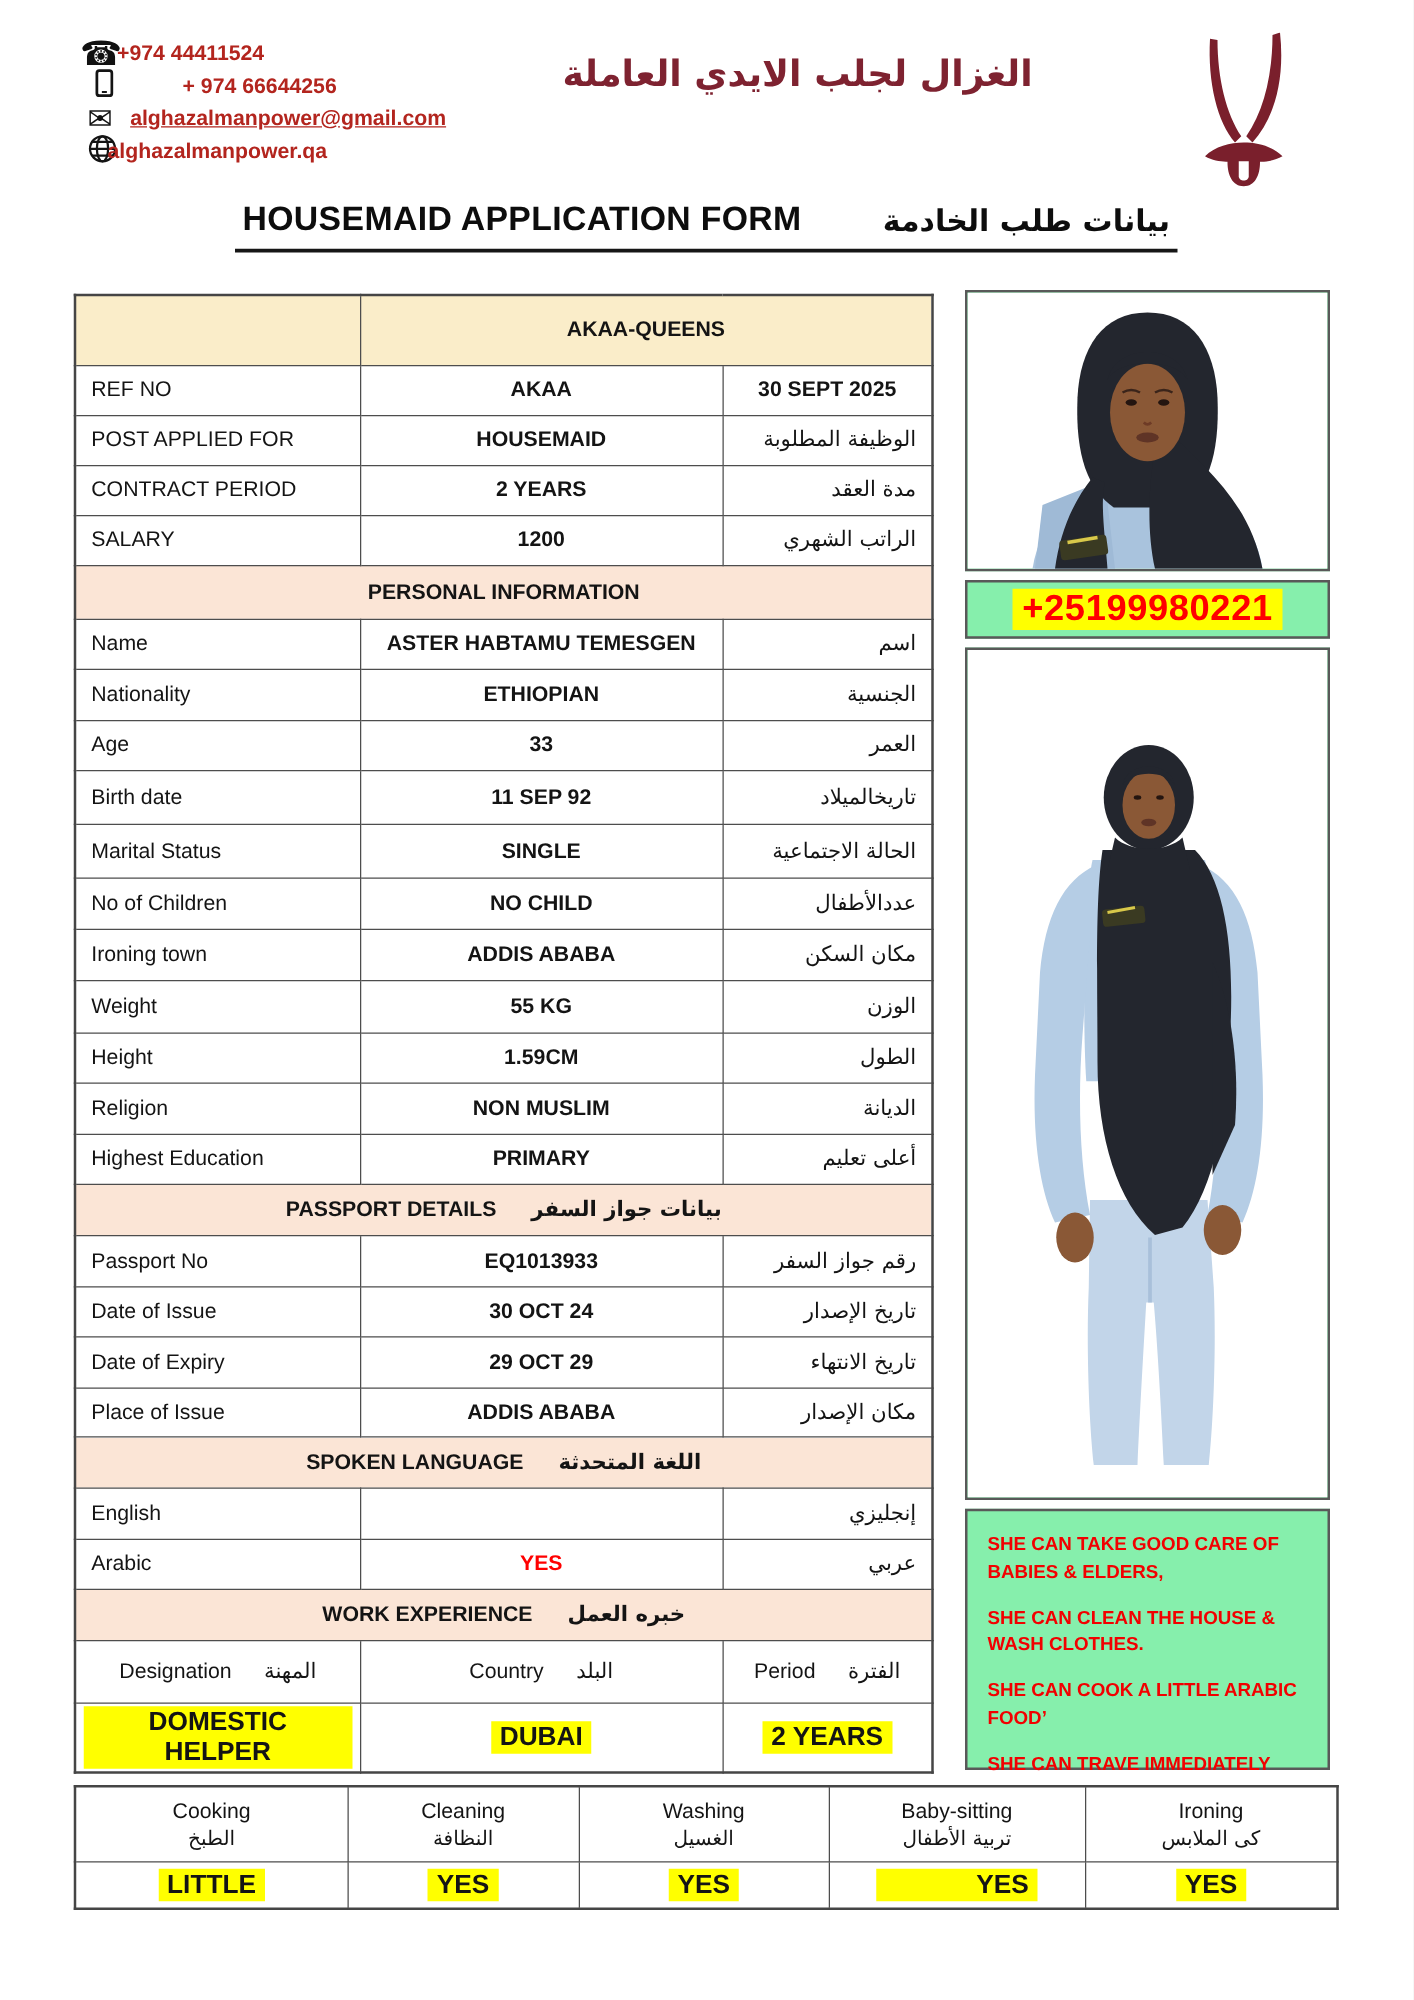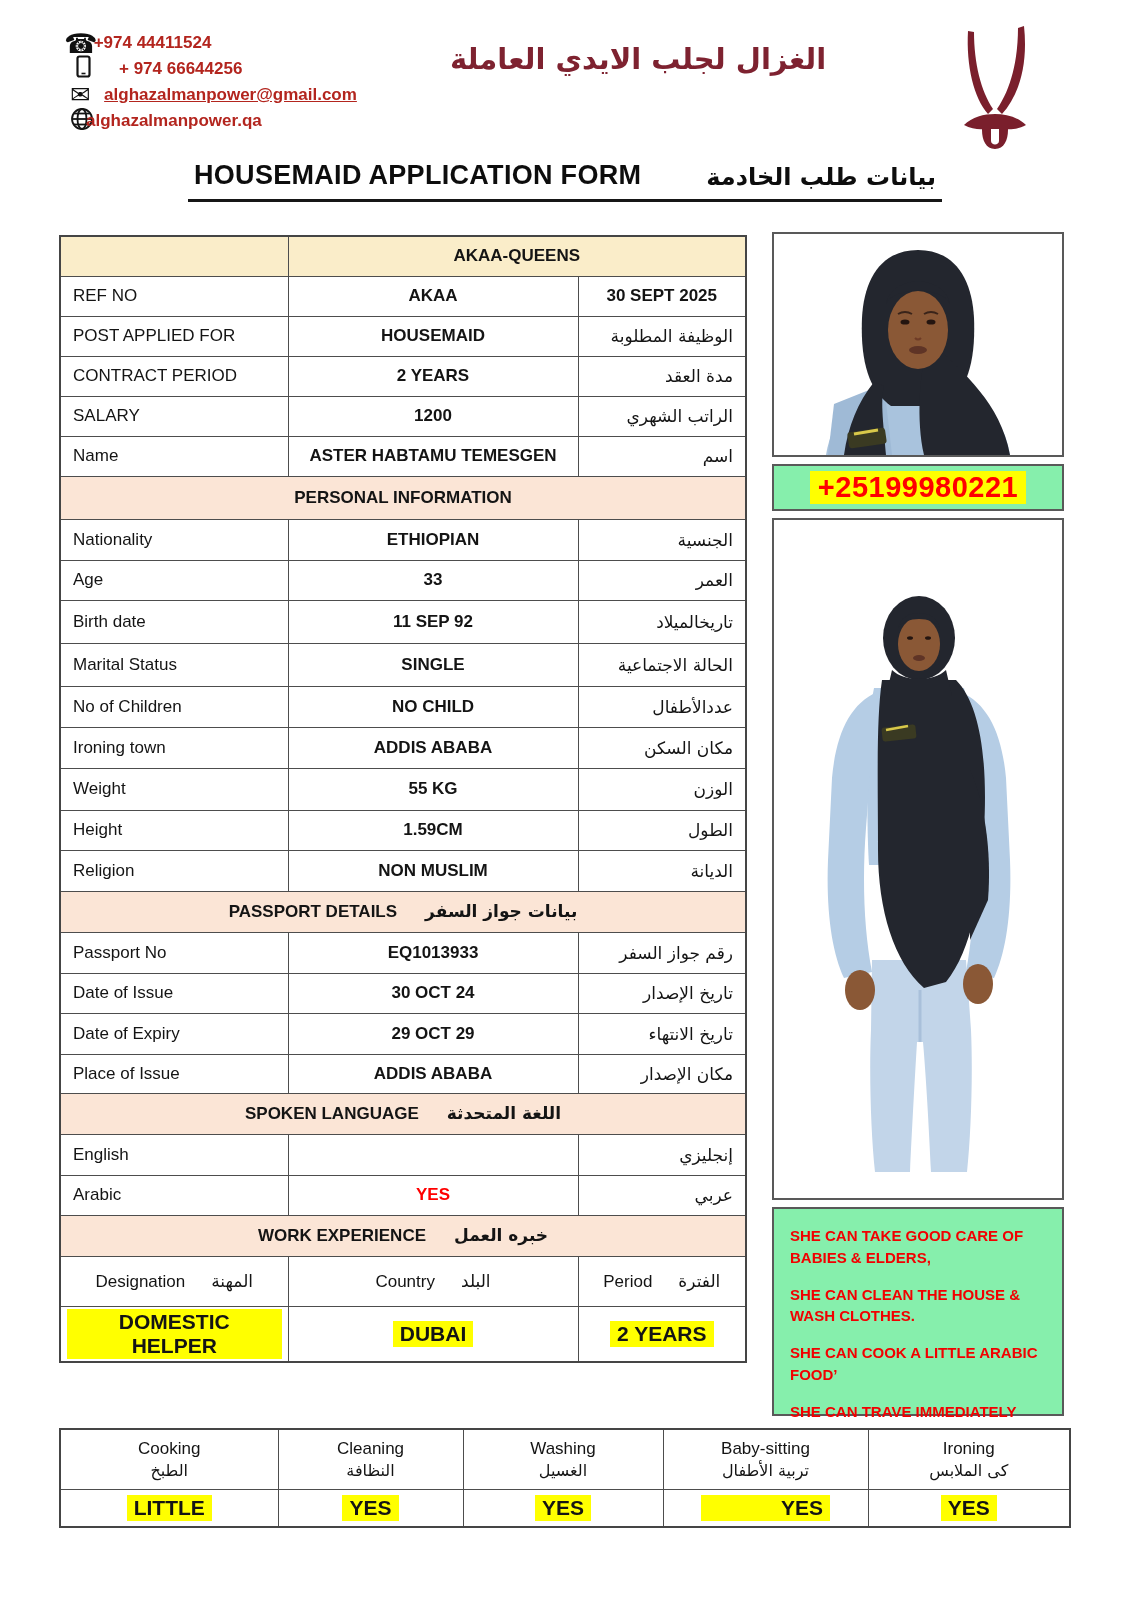--- a/index.html
+++ b/index.html
@@ -5,21 +5,21 @@
   * { margin:0; padding:0; box-sizing:border-box; }
   html,body { background:#e9e9e9; }
   body { font-family:"Liberation Sans","DejaVu Sans",sans-serif; }
   .page { position:relative; width:1131px; height:1600px; background:#ffffff; overflow:hidden; margin:0 auto; }
 
   
   .contacts { position:absolute; left:62px; top:30px; width:330px; }
   .contact-line { display:flex; align-items:center; height:26px; color:#b3251e; font-weight:700; font-size:17px; }
   .contact-line .glyph { font-family:"DejaVu Sans",sans-serif; color:#111; }
   .cl1 .glyph { font-size:27px; margin-right:-4px; margin-left:2px; }
-  .cl2 { padding-left:14px; }
+  .cl2 { padding-left:14px;gap:27px; }
   .cl2 svg { margin-right:28px; }
   .cl3 { padding-left:8px; }
   .cl3 .glyph { font-size:24px; margin-right:14px; }
   .cl4 svg { margin-right:-16px; }
   .contact-line a, .contact-line .email { color:#b3251e; text-decoration:underline; }
 
   .brand { position:absolute; left:408px; top:34px; width:460px; text-align:center; color:#7e2230; }
   .brand-en { font-size:34px; font-weight:700; letter-spacing:0.5px; }
   .brand-ar { font-size:29px; font-weight:700; margin-top:8px; direction:rtl; font-family:"DejaVu Sans",sans-serif; }
 
@@ -116,21 +116,21 @@
     <span class="ft-ar">بيانات طلب الخادمة</span>
   </div>
 
   <table id="main-table">
     <colgroup>
         <col style="width:228px">
         <col style="width:290px">
         <col style="width:168px">
       </colgroup>
     <tbody>
-        <tr style="height: 40px; margin-top: 44px;">
+        <tr style="height: 56px; margin-top: 44px;">
           <td class="beige"></td>
           <td colspan="2" class="beige c b">AKAA-QUEENS</td>
         </tr>
         <tr style="height: 40px;">
           <td class="lbl">REF NO</td>
           <td class="c b">AKAA</td>
           <td class="c b">30 SEPT 2025</td>
         </tr>
         <tr style="height: 40px;">
           <td class="lbl">POST APPLIED FOR</td>
@@ -140,27 +140,27 @@
         <tr style="height: 40px;">
           <td class="lbl">CONTRACT PERIOD</td>
           <td class="c b">2 YEARS</td>
           <td class="ar">مدة العقد</td>
         </tr>
         <tr style="height: 40px;">
           <td class="lbl">SALARY</td>
           <td class="c b">1200</td>
           <td class="ar">الراتب الشهري</td>
         </tr>
+        <tr style="height: 43px;">
+          <td colspan="3" class="section"><span class="sec-en">PERSONAL INFORMATION</span></td>
+        </tr>
         <tr style="height: 40px;">
           <td class="lbl">Name</td>
           <td class="c b">ASTER HABTAMU TEMESGEN</td>
           <td class="ar">اسم</td>
-        </tr>
-        <tr style="height: 43px;">
-          <td colspan="3" class="section"><span class="sec-en">PERSONAL INFORMATION</span></td>
         </tr>
         <tr style="height: 41px;">
           <td class="lbl">Nationality</td>
           <td class="c b">ETHIOPIAN</td>
           <td class="ar">الجنسية</td>
         </tr>
         <tr style="height: 40px;">
           <td class="lbl">Age</td>
           <td class="c b">33</td>
           <td class="ar">العمر</td>
@@ -192,20 +192,25 @@
         </tr>
         <tr style="height: 40px;">
           <td class="lbl">Height</td>
           <td class="c b">1.59CM</td>
           <td class="ar">الطول</td>
         </tr>
         <tr style="height: 41px;">
           <td class="lbl">Religion</td>
           <td class="c b">NON MUSLIM</td>
           <td class="ar">الديانة</td>
+        </tr>
+        <tr style="height: 40px;">
+          <td class="lbl">Highest Education</td>
+          <td class="c b">PRIMARY</td>
+          <td class="ar">أعلى تعليم</td>
         </tr>
         <tr style="height: 41px;">
           <td colspan="3" class="section"><span class="sec-en">PASSPORT DETAILS</span><span class="sec-ar">بيانات جواز السفر</span></td>
         </tr>
         <tr style="height: 41px;">
           <td class="lbl">Passport No</td>
           <td class="c b">EQ1013933</td>
           <td class="ar">رقم جواز السفر</td>
         </tr>
         <tr style="height: 40px;">

